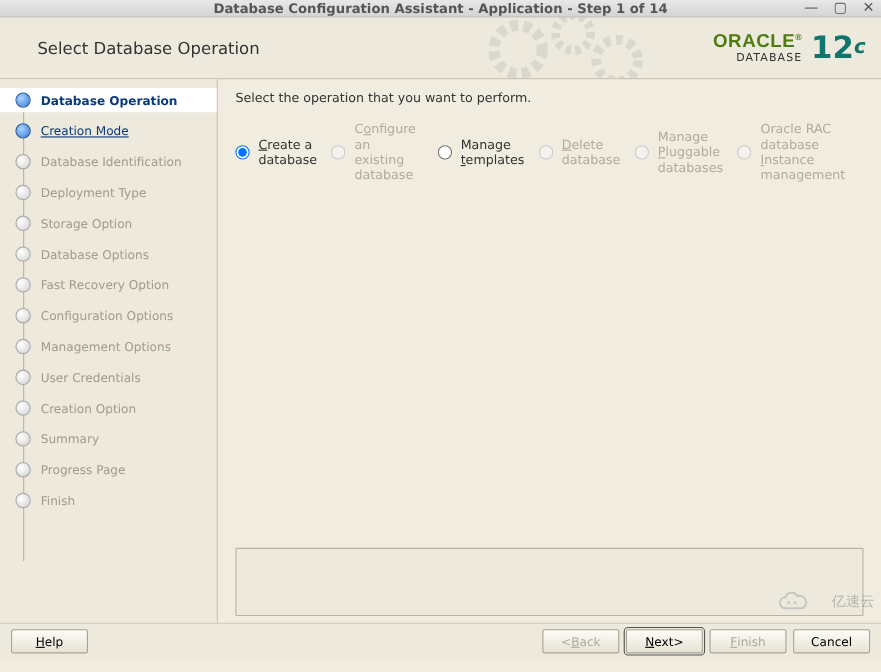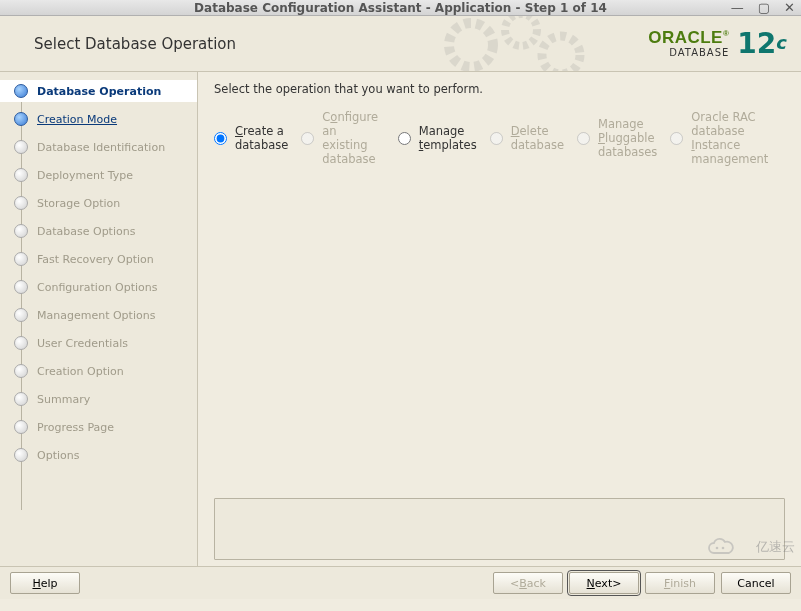--- a/index.html
+++ b/index.html
@@ -341,21 +341,21 @@
         <div class="step disabled">
           <div class="bullet"></div>
           <div class="label">Summary</div>
         </div>
         <div class="step disabled">
           <div class="bullet"></div>
           <div class="label">Progress Page</div>
         </div>
         <div class="step disabled">
           <div class="bullet"></div>
-          <div class="label">Options</div>
+          <div class="label">Finish</div>
         </div>
       </div>
   </div>
   <div class="main">
     <div class="prompt">Select the operation that you want to perform.</div>
     <div class="options" id="options-container">
         <div class="radio-row">
           <input type="radio" name="op" checked="" style="">
           <label><span></span><span class="mn">C</span><span>reate a database</span></label>
         </div>

